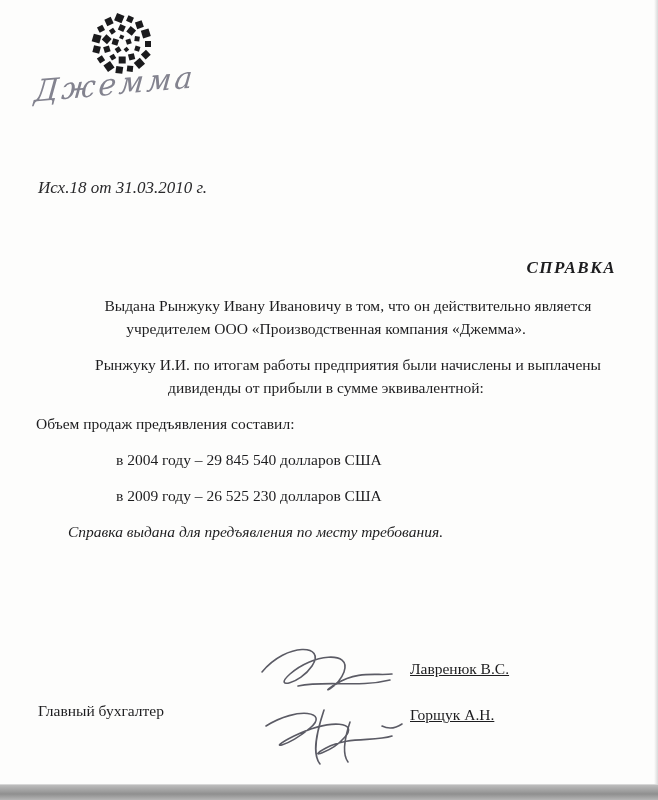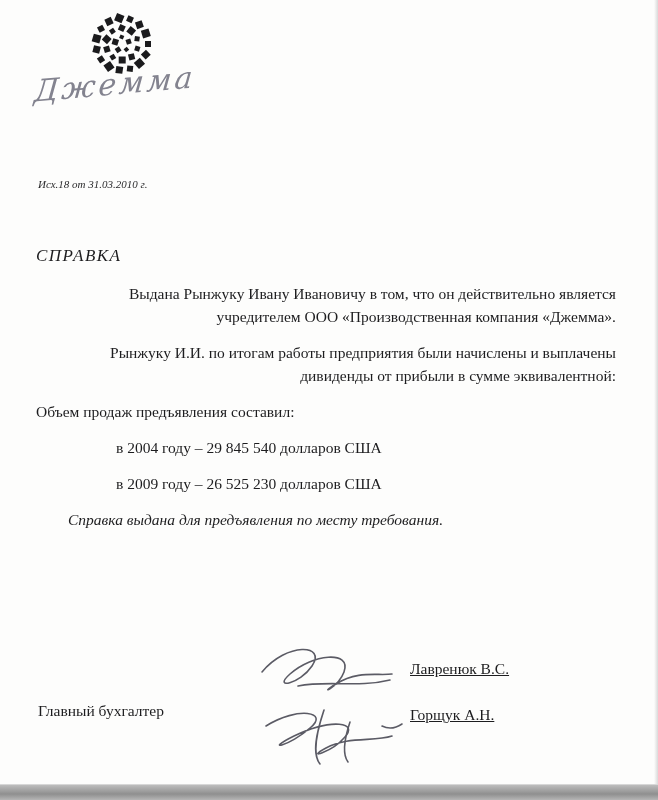--- a/index.html
+++ b/index.html
@@ -19,29 +19,29 @@
     font-family:"DejaVu Serif", serif;
     font-style:italic;
     font-size:30px;
     color:#83838f;
     transform:rotate(-5deg) skewX(-10deg);
     letter-spacing:3px;
     user-select:none;
   }
   .ref-line{
     position:absolute;left:38px;top:178px;
-    font-style:italic;font-size:11px;color:#2a2a2c;
+    font-style:italic;font-size:17px;color:#2a2a2c;
   }
   
   .content{position:absolute;left:36px;right:42px;top:244px;font-size:15.5px;line-height:23px;}
   .title{
-    text-align:left;font-weight:normal;font-style:italic;
-    font-size:17px;letter-spacing:1.5px;margin:0 0 15px 0;
+    text-align:right;font-weight:bold;font-style:italic;
+    font-size:17px;letter-spacing:1.5px;margin:12px 0 15px 0;
   }
-  .para{margin:0 0 13px 0;text-indent:44px;text-align:right;}
+  .para{margin:0 0 13px 0;text-indent:44px;text-align:center;}
   .amount{margin:0 0 11px 0;padding-left:58px;}
   .sales-intro{margin:0 0 13px 0;}
   .sales-amount{margin:0 0 13px 0;padding-left:80px;}
   .closing{margin:10px 0 0 0;padding-left:32px;font-style:italic;}
   
   .sig-block{position:absolute;left:38px;right:40px;top:656px;font-size:15.5px;}
   .sig-row{position:relative;height:24px;margin-bottom:22px;}
   .sig-title{position:absolute;left:0;top:0;}
   .sig-name{position:absolute;left:372px;top:4px;text-decoration:underline;}
   .signatures-svg{position:absolute;left:232px;top:630px;width:190px;height:140px;}

